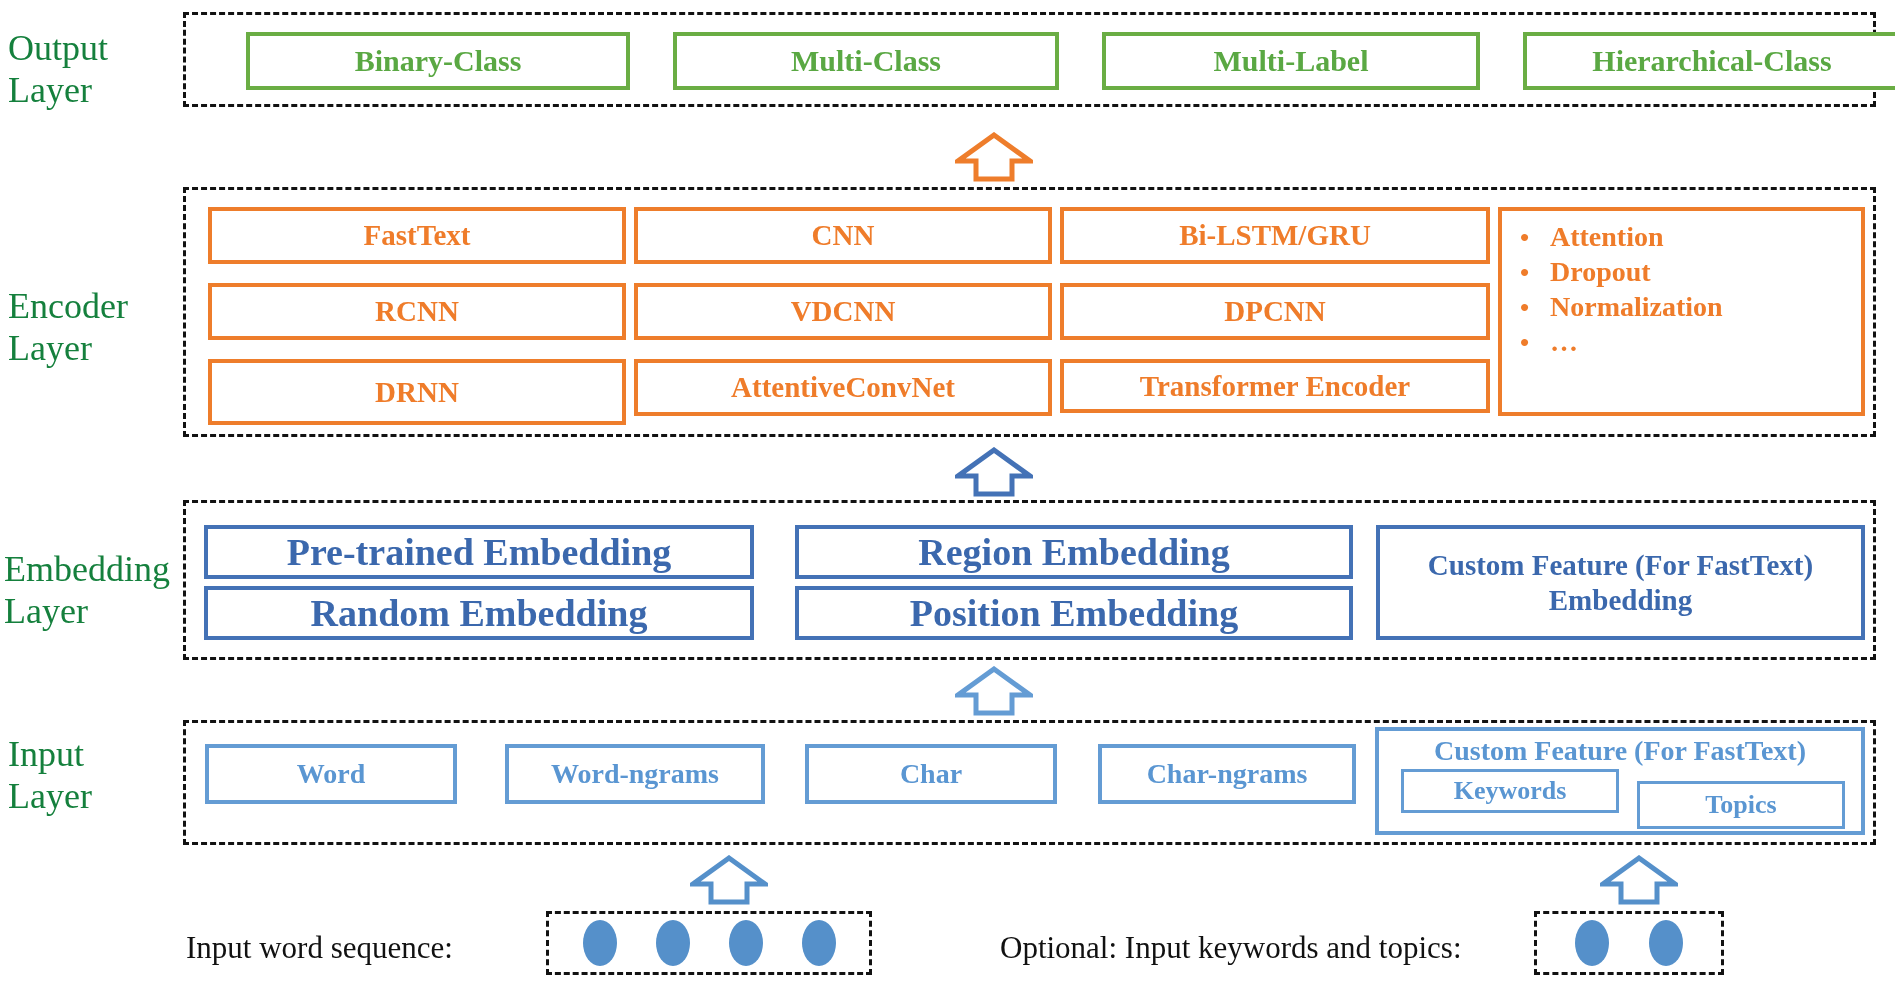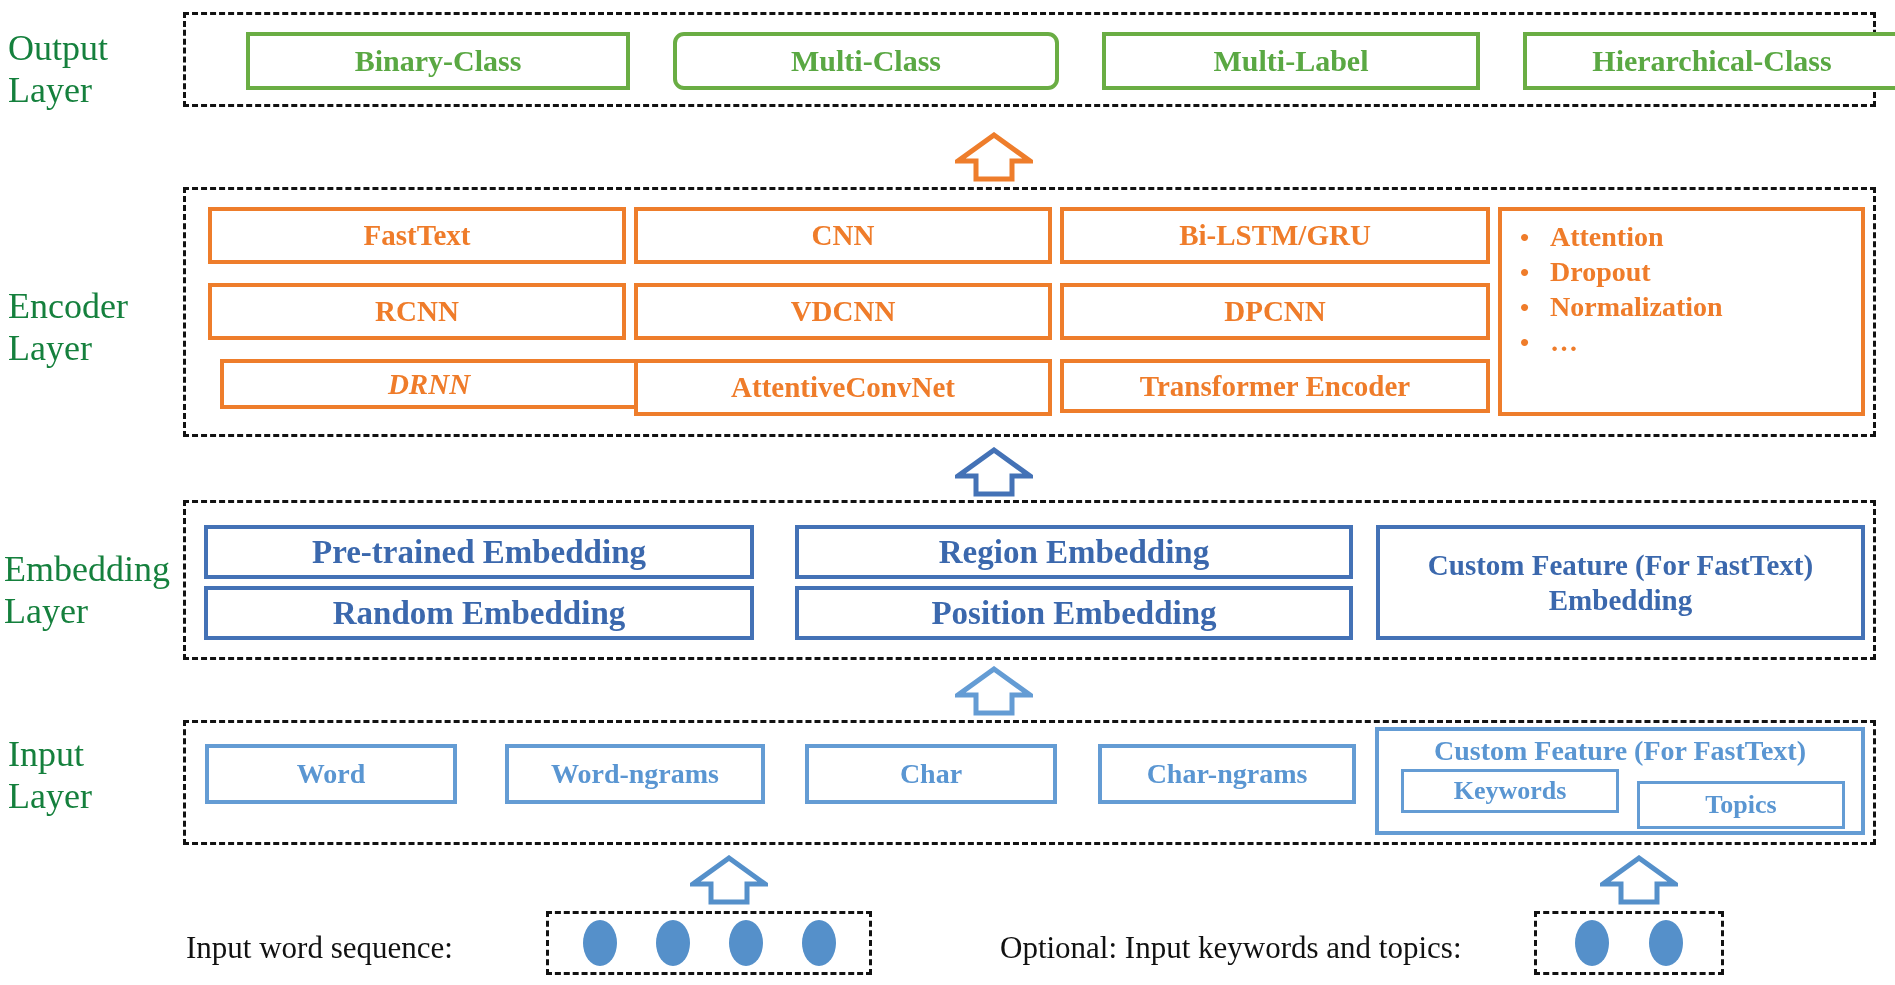--- a/index.html
+++ b/index.html
@@ -55,21 +55,21 @@
     background: #ffffff;
   }
 
   .cell.green  { border: 4px solid #6aad44; color: #5aa843; }
   .cell.orange { border: 4px solid #ee7d2b; color: #ef7c2a; }
   .cell.blue   { border: 4px solid #4472b6; color: #3b68ad; }
   .cell.lblue  { border: 4px solid #649cd4; color: #5a96d2; }
 
   .fs-out  { font-size: 30px; margin-left: 36px; }
   .fs-enc  { font-size: 29px; }
-  .fs-emb  { font-size: 33px; }
+  .fs-emb  { font-size: 38px; }
   .fs-in   { font-size: 28px; }
   .fs-sub  { font-size: 26px; }
 
   
   .bullet-cell {
     position: absolute;
     box-sizing: border-box;
     border: 4px solid #ee7d2b;
     background: #fff;
     padding: 10px 0 0 18px;
@@ -161,21 +161,21 @@
 <body>
 
 <div class="stage">
 
   <div class="layer-label" style="left:8px; top:27px; width:140px;">Output
 Layer</div>
 
   <div class="dash-box" style="left:183px; top:12px; width:1693px; height:95px;"></div>
 
   <div class="cell green fs-out" style="left:210px; top:32px; width:384px; height:58px;">Binary-Class</div>
-  <div class="cell green fs-out" style="left:637px; top:32px; width:386px; height:58px;border-radius:11px;">Multi-Class</div>
+  <div class="cell green fs-out" style="left:637px; top:32px; width:386px; height:58px;">Multi-Class</div>
   <div class="cell green fs-out" style="left:1066px; top:32px; width:378px; height:58px;">Multi-Label</div>
   <div class="cell green fs-out" style="left:1487px; top:32px; width:378px; height:58px;">Hierarchical-Class</div>
 
   <div class="uparrow" style="left:955px; top:132px; width:78px; height:50px;">
     <svg width="78" height="50" viewBox="0 0 78 50">
       <polygon points="39,3 75,29 57,29 57,47 21,47 21,29 3,29" fill="#ffffff" stroke="#ee7d2b" stroke-width="5" stroke-linejoin="miter"></polygon>
     </svg>
   </div>
 
   <div class="layer-label" style="left:8px; top:285px; width:160px;">Encoder
@@ -184,21 +184,21 @@
   <div class="dash-box" style="left:183px; top:187px; width:1693px; height:250px;"></div>
 
   <div class="cell orange fs-enc" style="left:208px; top:207px; width:418px; height:57px;">FastText</div>
   <div class="cell orange fs-enc" style="left:634px; top:207px; width:418px; height:57px;">CNN</div>
   <div class="cell orange fs-enc" style="left:1060px; top:207px; width:430px; height:57px;">Bi-LSTM/GRU</div>
 
   <div class="cell orange fs-enc" style="left:208px; top:283px; width:418px; height:57px;">RCNN</div>
   <div class="cell orange fs-enc" style="left:634px; top:283px; width:418px; height:57px;">VDCNN</div>
   <div class="cell orange fs-enc" style="left:1060px; top:283px; width:430px; height:57px;">DPCNN</div>
 
-  <div class="cell orange fs-enc" style="left:220px; top:359px; width:418px; height:50px;font-style:italic;">DRNN</div>
+  <div class="cell orange fs-enc" style="left:208px; top:359px; width:418px; height:66px;">DRNN</div>
   <div class="cell orange fs-enc" style="left:634px; top:359px; width:418px; height:57px;">AttentiveConvNet</div>
   <div class="cell orange fs-enc" style="left:1060px; top:359px; width:430px; height:54px;">Transformer Encoder</div>
 
   <div class="bullet-cell" style="left:1498px; top:207px; width:367px; height:209px;">
     <div class="bullet-row">
       <span class="bullet-dot">•</span>
       <span class="bullet-text">Attention</span>
     </div>
     <div class="bullet-row">
       <span class="bullet-dot">•</span>

